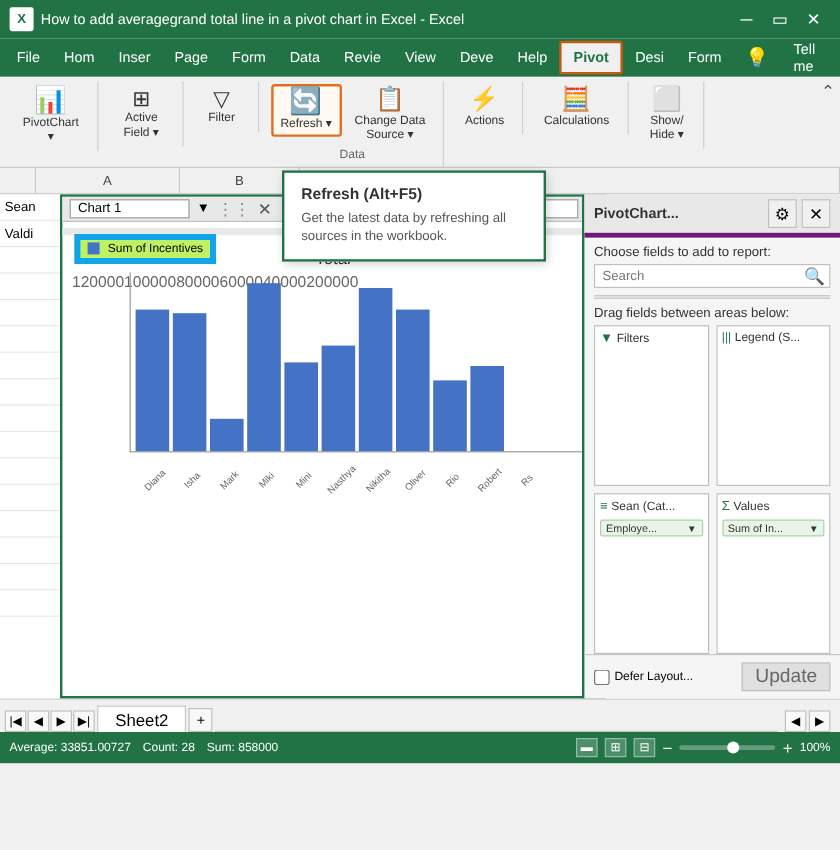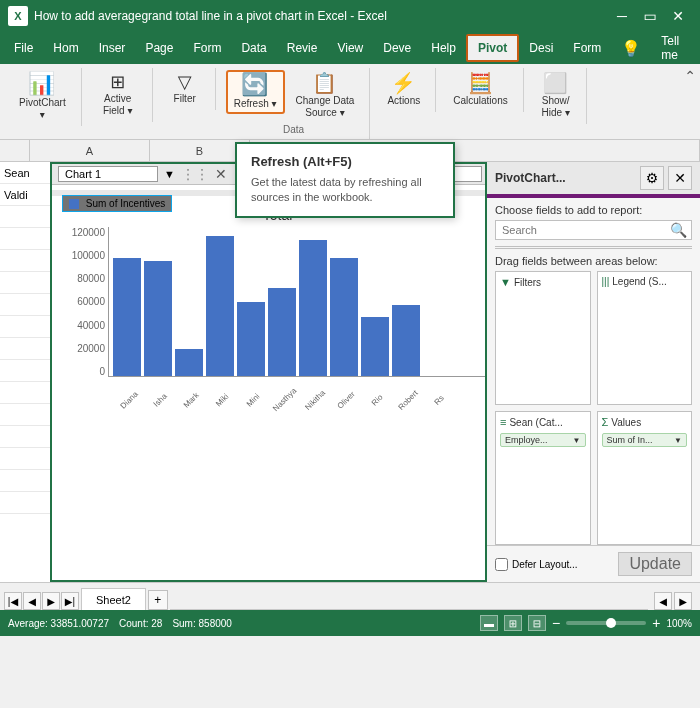--- a/index.html
+++ b/index.html
@@ -171,22 +171,22 @@
 
     .chart-body {
       position: relative;
       height: calc(100% - 26px);
       padding: 8px;
     }
     .chart-legend {
       position: absolute;
       top: 10px;
       left: 10px;
-      background: #737373;
-      border: 1px solid #0ea5e9;
+      background: #bef264;
+      border: 5px solid #0ea5e9;
       padding: 2px 6px;
       font-size: 10px;
     }
     .chart-title {
       text-align: center;
       font-size: 14px;
       font-weight: normal;
       color: #333;
       margin-top: 8px;
       margin-bottom: 4px;
@@ -359,21 +359,21 @@
       display: flex;
       align-items: flex-end;
       padding: 0 4px;
       gap: 2px;
     }
     .sheet-tab {
       background: white;
       border: 1px solid #c8c8c8;
       border-bottom: none;
       padding: 7px 14px;
-      font-size: 11px;
+      font-size: 14px;
       cursor: pointer;
       height: 22px;
       display: flex;
       align-items: center;
     }
     .sheet-tab-btn {
       width: 20px; height: 20px;
       border: 1px solid #c0c0c0;
       background: #f8f8f8;
       display: flex; align-items: center; justify-content: center;
@@ -640,21 +640,21 @@
 
     <div class="chart-body" style="padding-top:14px;">
       <div class="chart-legend">
         <span style="display:inline-block;width:10px;height:10px;background:#4472C4;margin-right:4px;vertical-align:middle;"></span>
         <span>Sum of Incentives</span>
       </div>
       <div class="chart-title">Total</div>
 
       <div style="display:flex;position:relative;margin-top:4px;">
 
-        <div style="width:48px;display:flex;flex-direction:column;justify-content:space-between;font-size:10px;color:#666;text-align:right;padding-right:3px;height:150px;">
+        <div style="width:48px;display:flex;flex-direction:row;justify-content:space-between;font-size:13px;color:#666;text-align:right;padding-right:3px;height:150px;">
           <span>120000</span>
           <span>100000</span>
           <span>80000</span>
           <span>60000</span>
           <span>40000</span>
           <span>20000</span>
           <span>0</span>
         </div>
 
         <div id="bar-chart" style="display:flex;align-items:flex-end;gap:3px;height:150px;flex:1;padding:0 4px;border-left:1px solid #999;border-bottom:1px solid #999;position:relative;">

